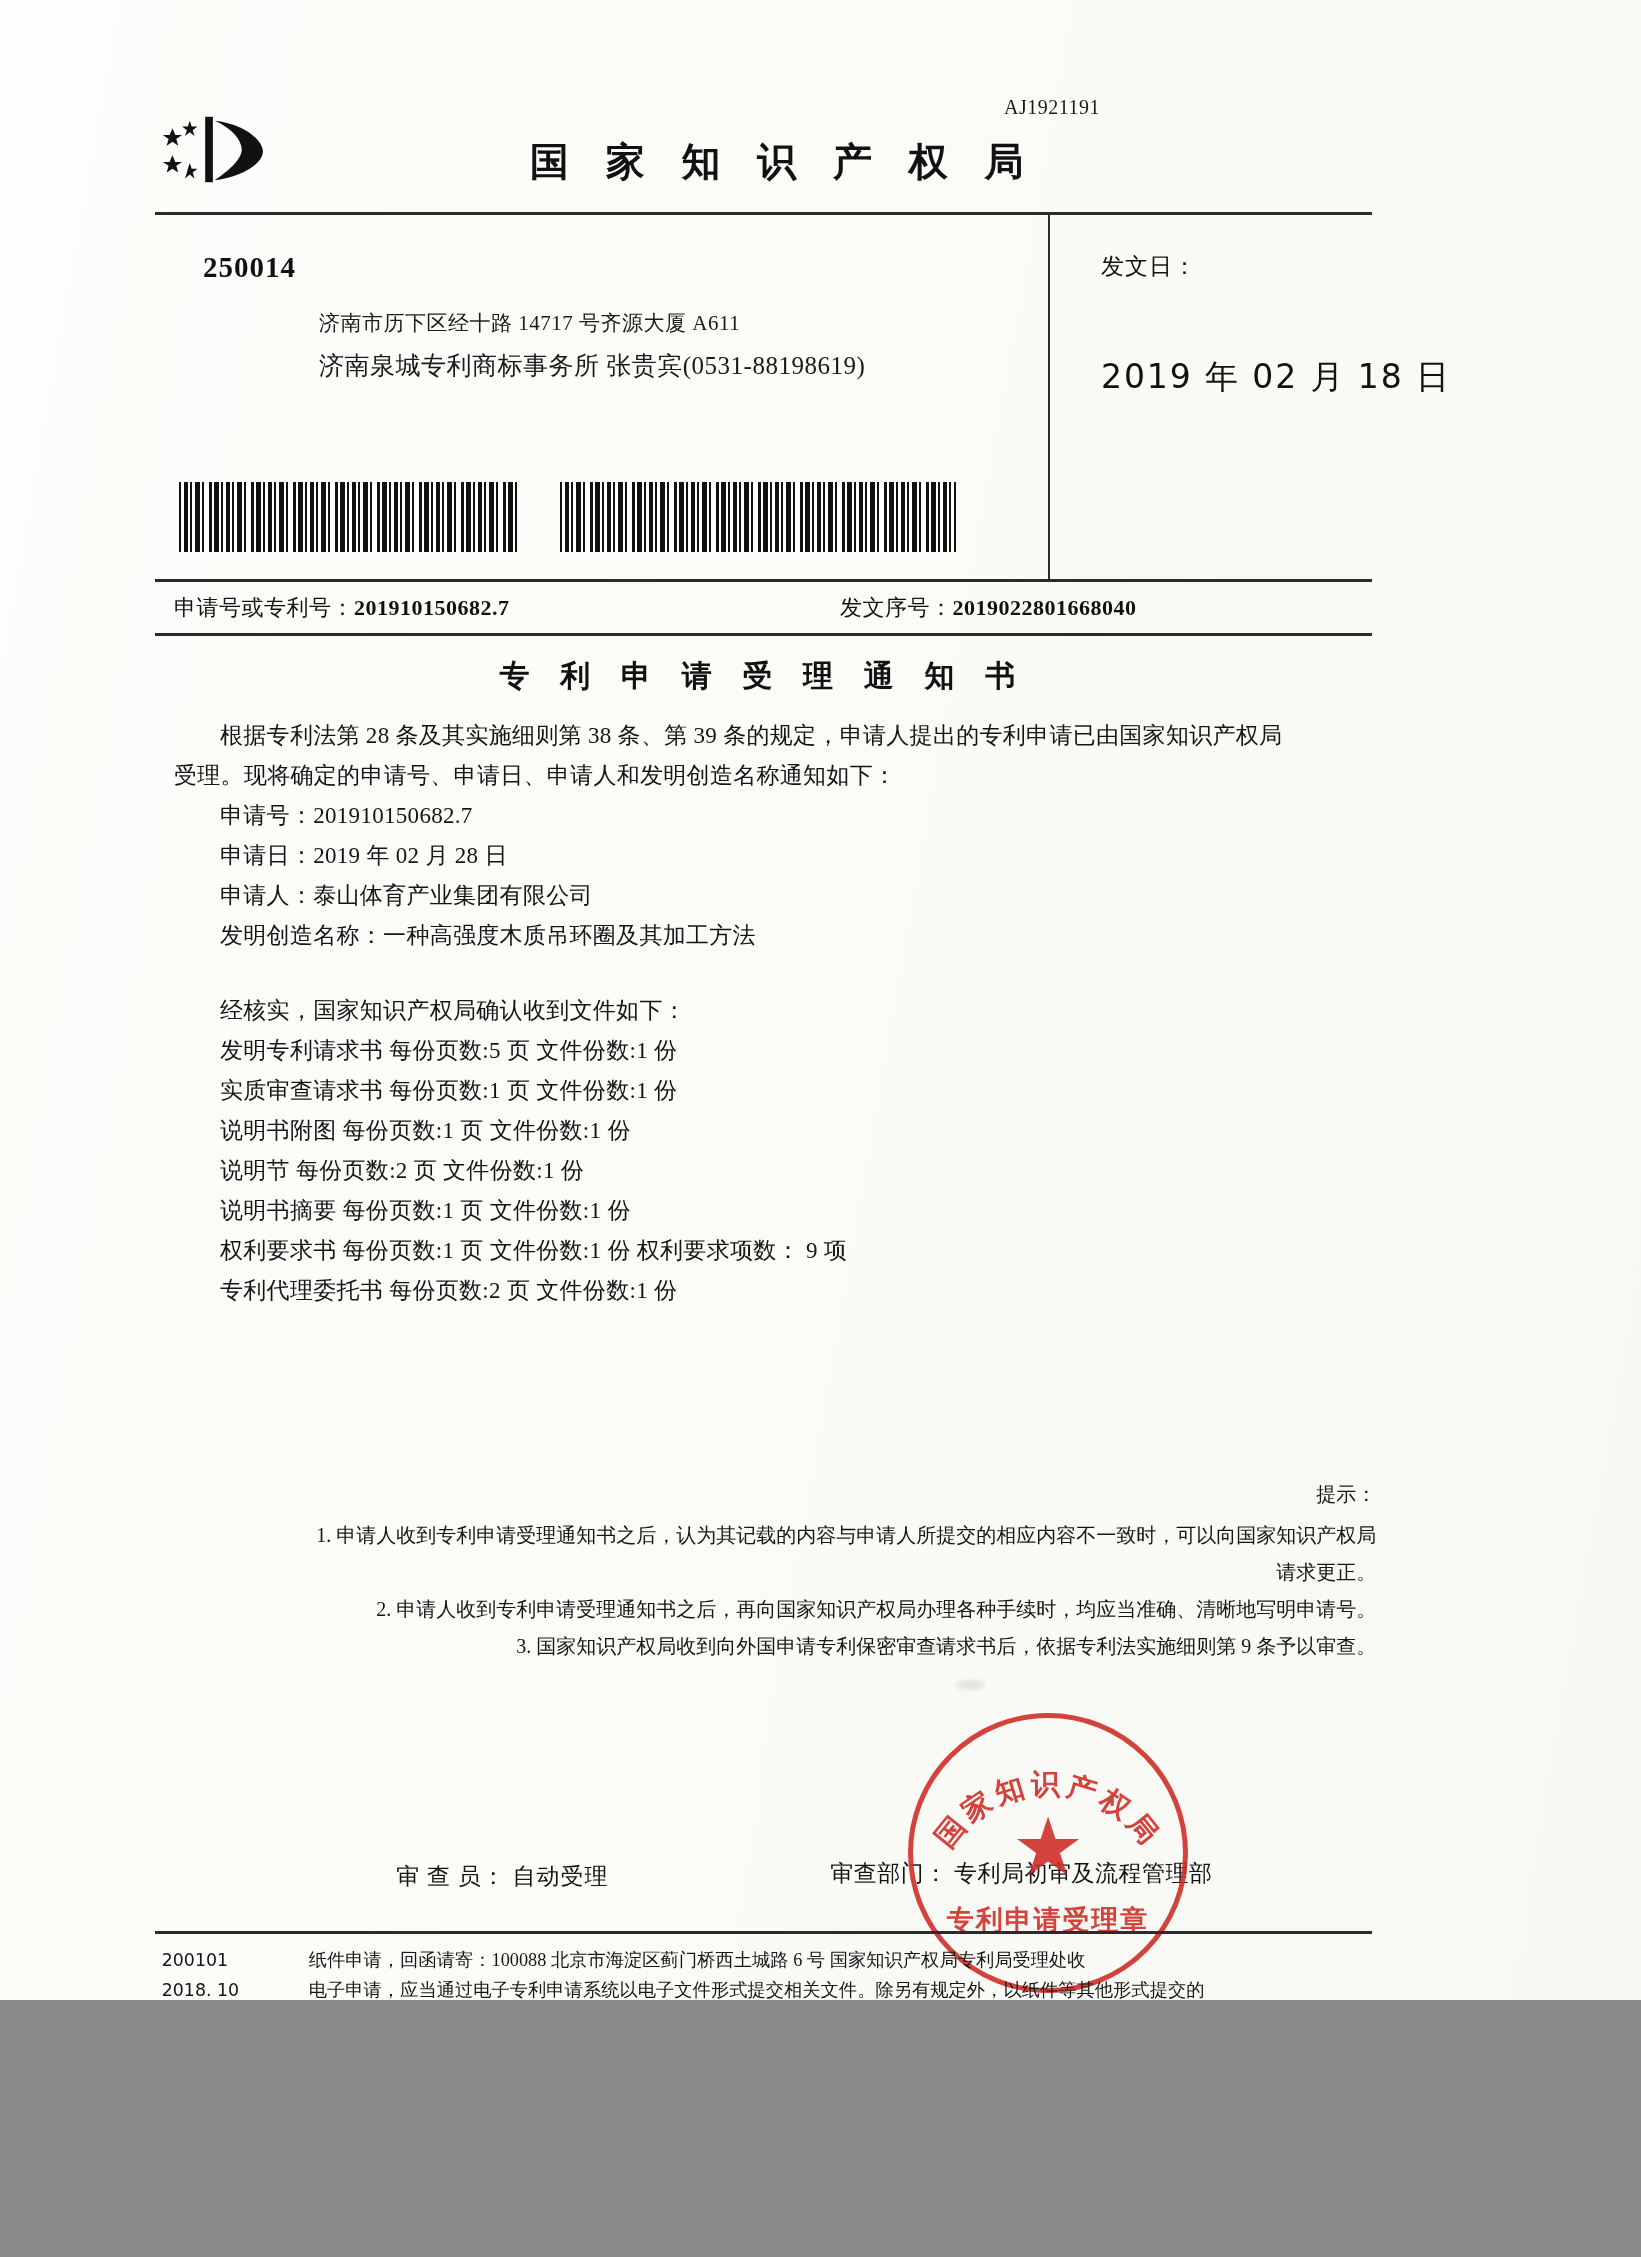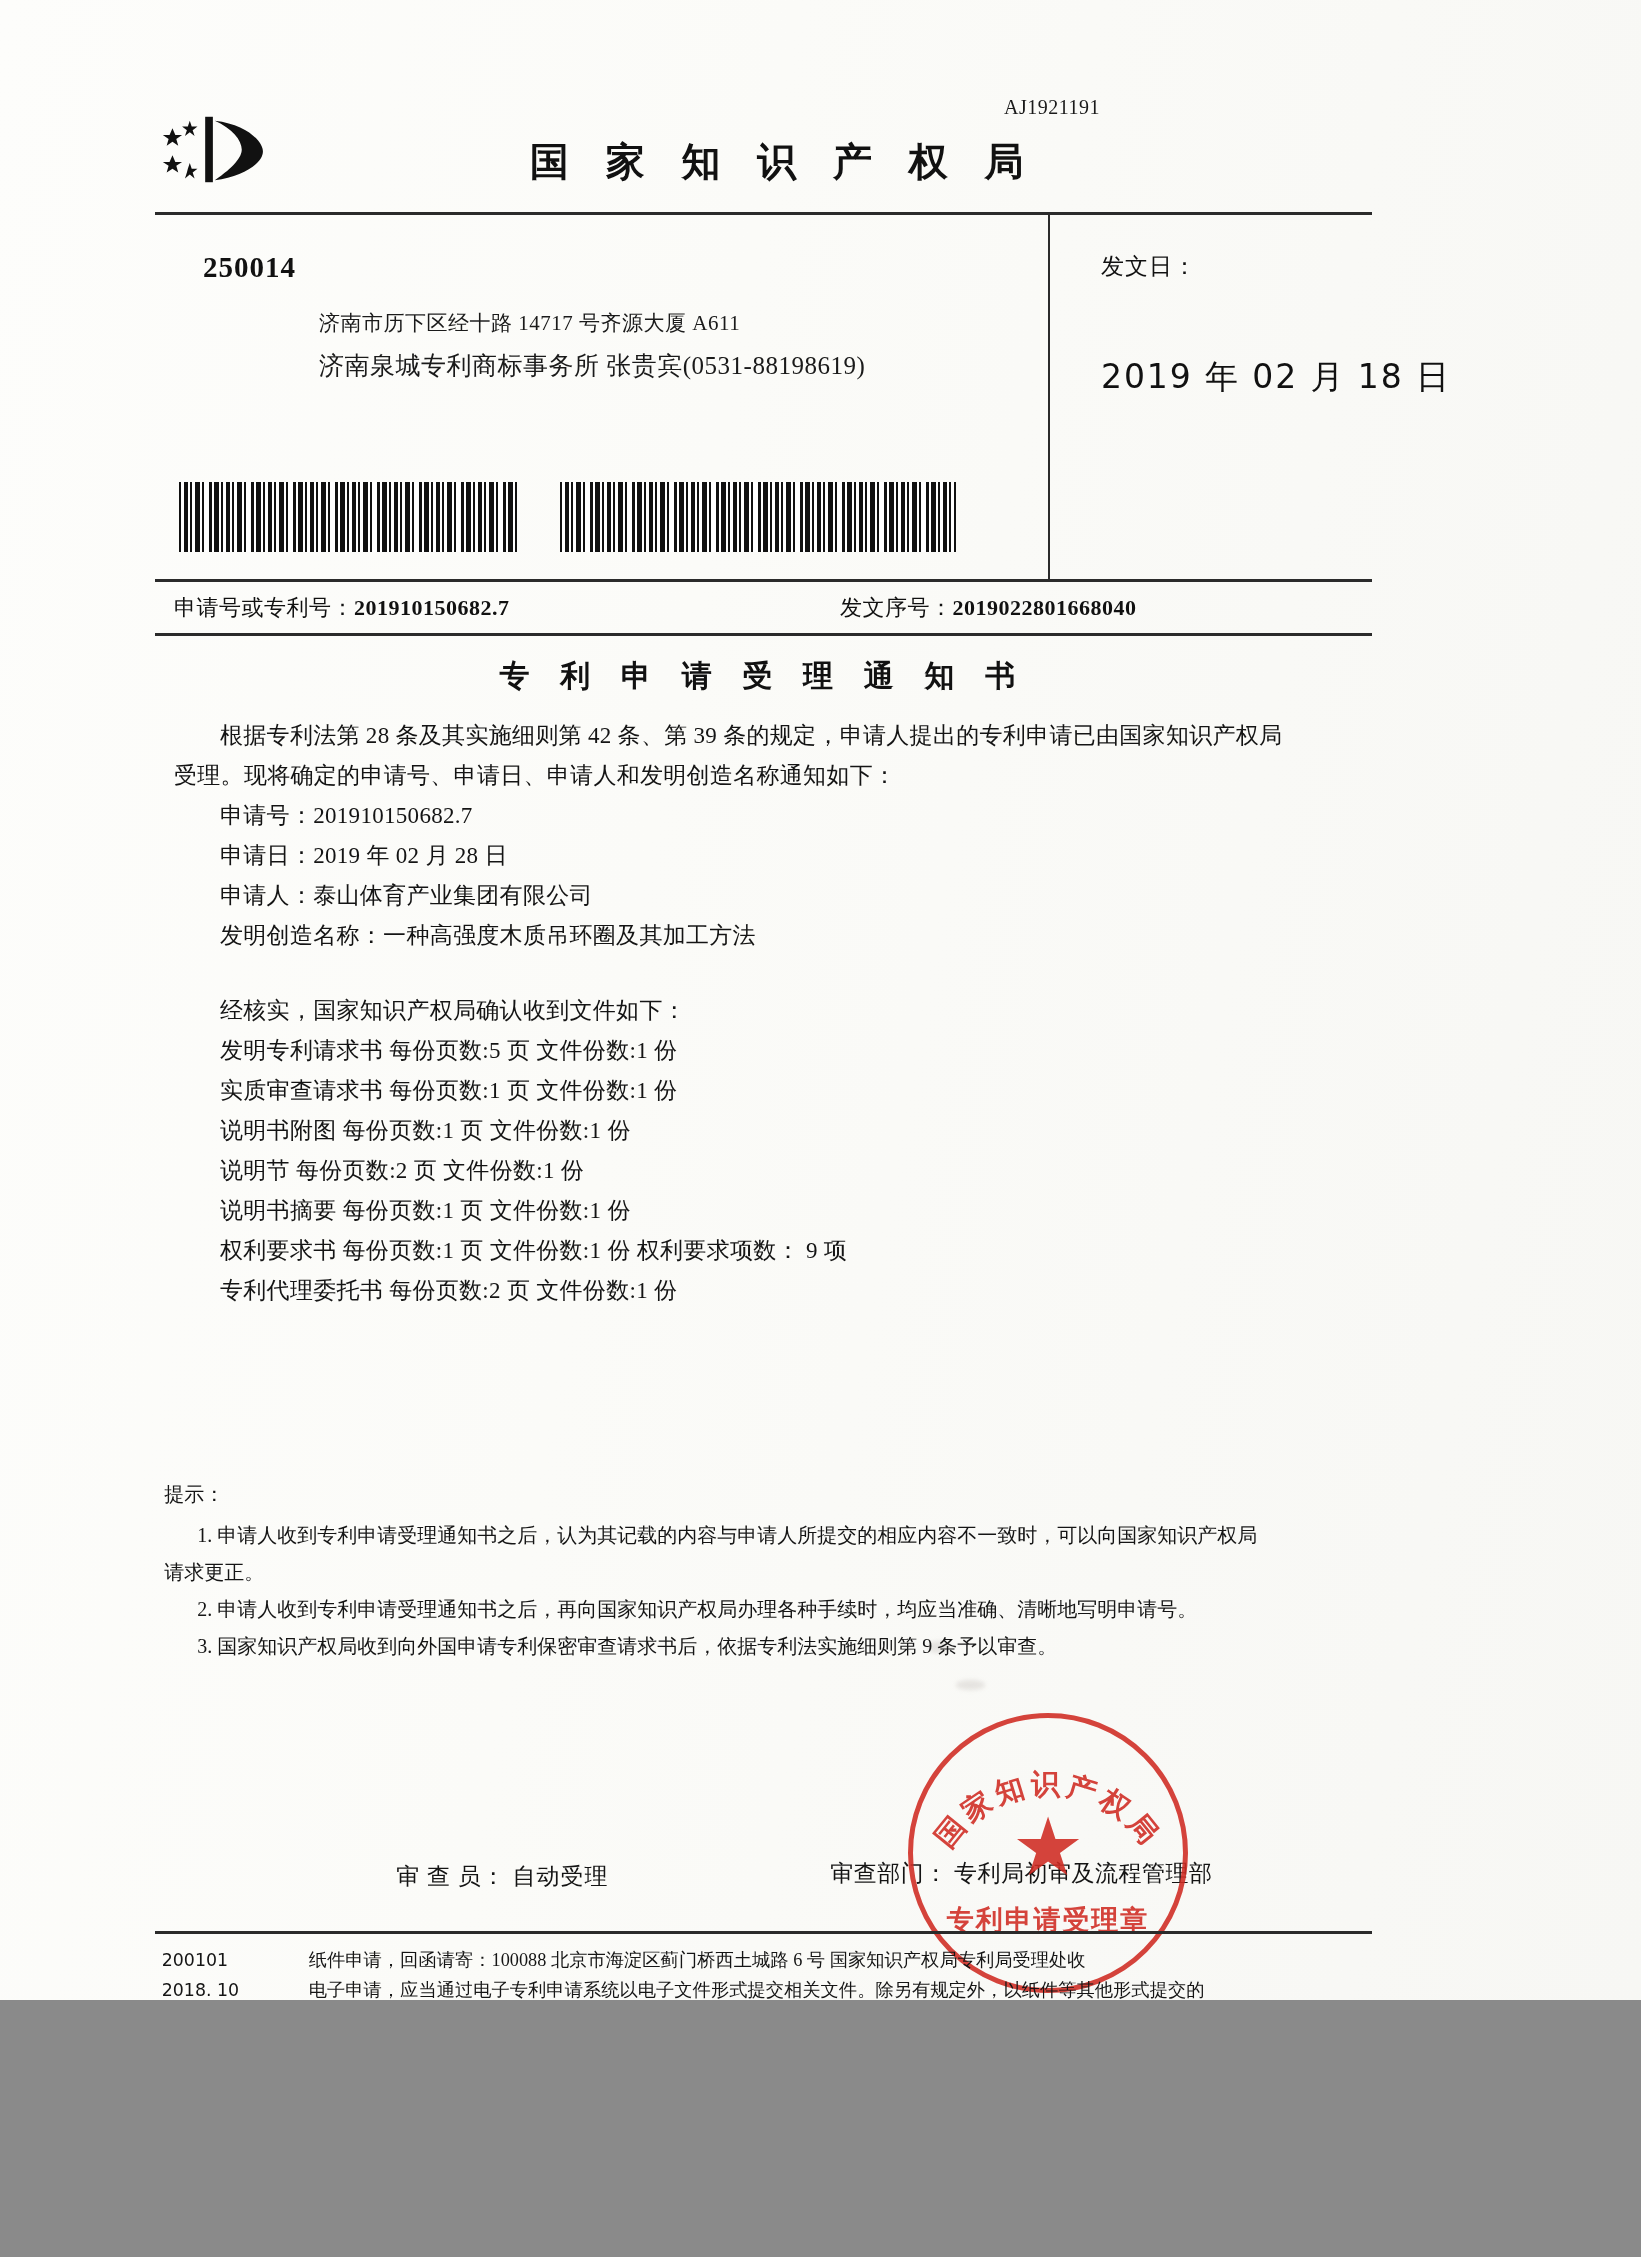--- a/index.html
+++ b/index.html
@@ -198,20 +198,21 @@
   .gap-md { height: 35px; }
   
   .tips {
     position: absolute;
     left: 19.3px;
     top: 1458px;
     width: 1212px;
     font-size: 20px;
     line-height: 35px;
     color: #151515;
+    text-align: right;
   }
   .tips .tip-head { margin: 0 0 5.8px 0; }
   .tips p { margin: 0 0 1.9px 0; }
   .tips .tip-item { text-indent: 33px; }
   
   .sig-row {
     position: absolute;
     left: 19.3px;
     top: 1839px;
     width: 1212px;
@@ -370,21 +371,21 @@
       </div>
       <div class="appno-right">
         <span class="lbl">发文序号：</span><span class="val">2019022801668040</span>
       </div>
     </div>
     <div class="rule-mid2"></div>
 
     <div class="notice-title">专 利 申 请 受 理 通 知 书</div>
 
     <div class="body-block">
-      <p class="para">根据专利法第 28 条及其实施细则第 42 条、第 39 条的规定，申请人提出的专利申请已由国家知识产权局</p>
+      <p class="para">根据专利法第 28 条及其实施细则第 38 条、第 39 条的规定，申请人提出的专利申请已由国家知识产权局</p>
       <p class="field-line" style="padding-left:0">受理。现将确定的申请号、申请日、申请人和发明创造名称通知如下：</p>
       <p class="field-line">申请号：201910150682.7</p>
       <p class="field-line">申请日：2019 年 02 月 28 日</p>
       <p class="field-line">申请人：泰山体育产业集团有限公司</p>
       <p class="field-line">发明创造名称：一种高强度木质吊环圈及其加工方法</p>
       <div class="gap-md"></div>
       <p class="field-line">经核实，国家知识产权局确认收到文件如下：</p>
       <p class="field-line">发明专利请求书 每份页数:5 页 文件份数:1 份</p>
       <p class="field-line">实质审查请求书 每份页数:1 页 文件份数:1 份</p>
       <p class="field-line">说明书附图 每份页数:1 页 文件份数:1 份</p>

